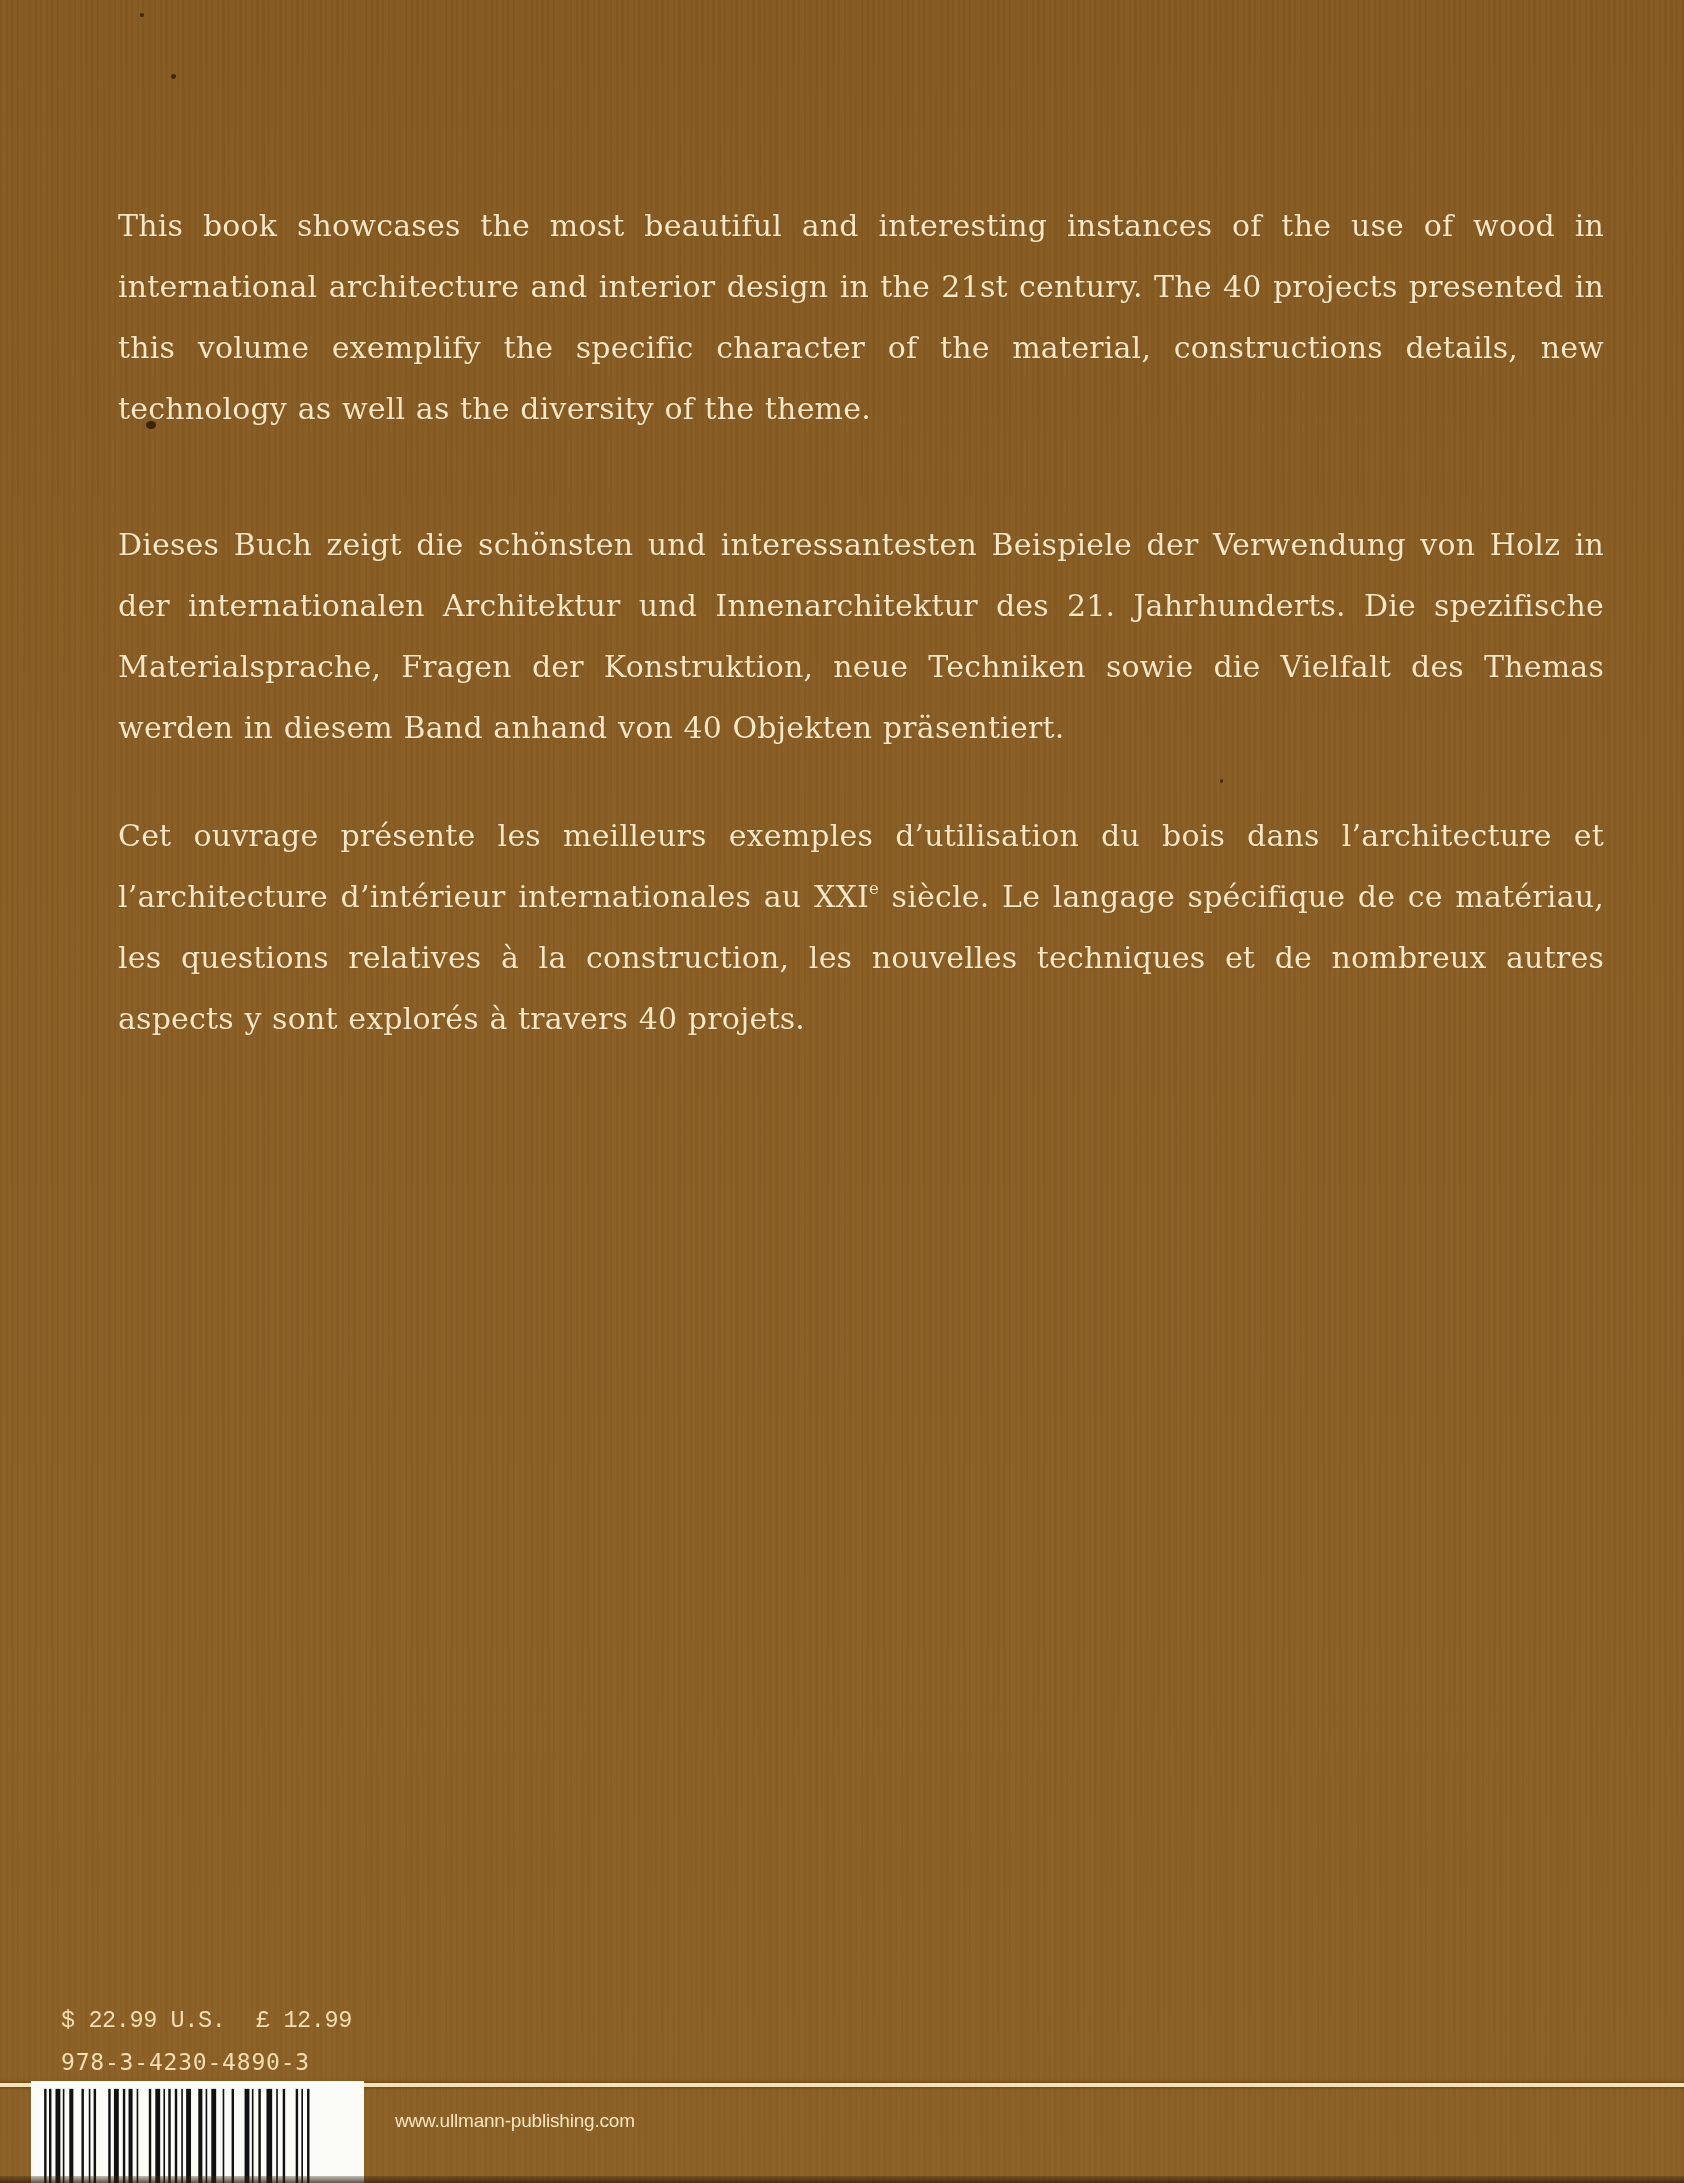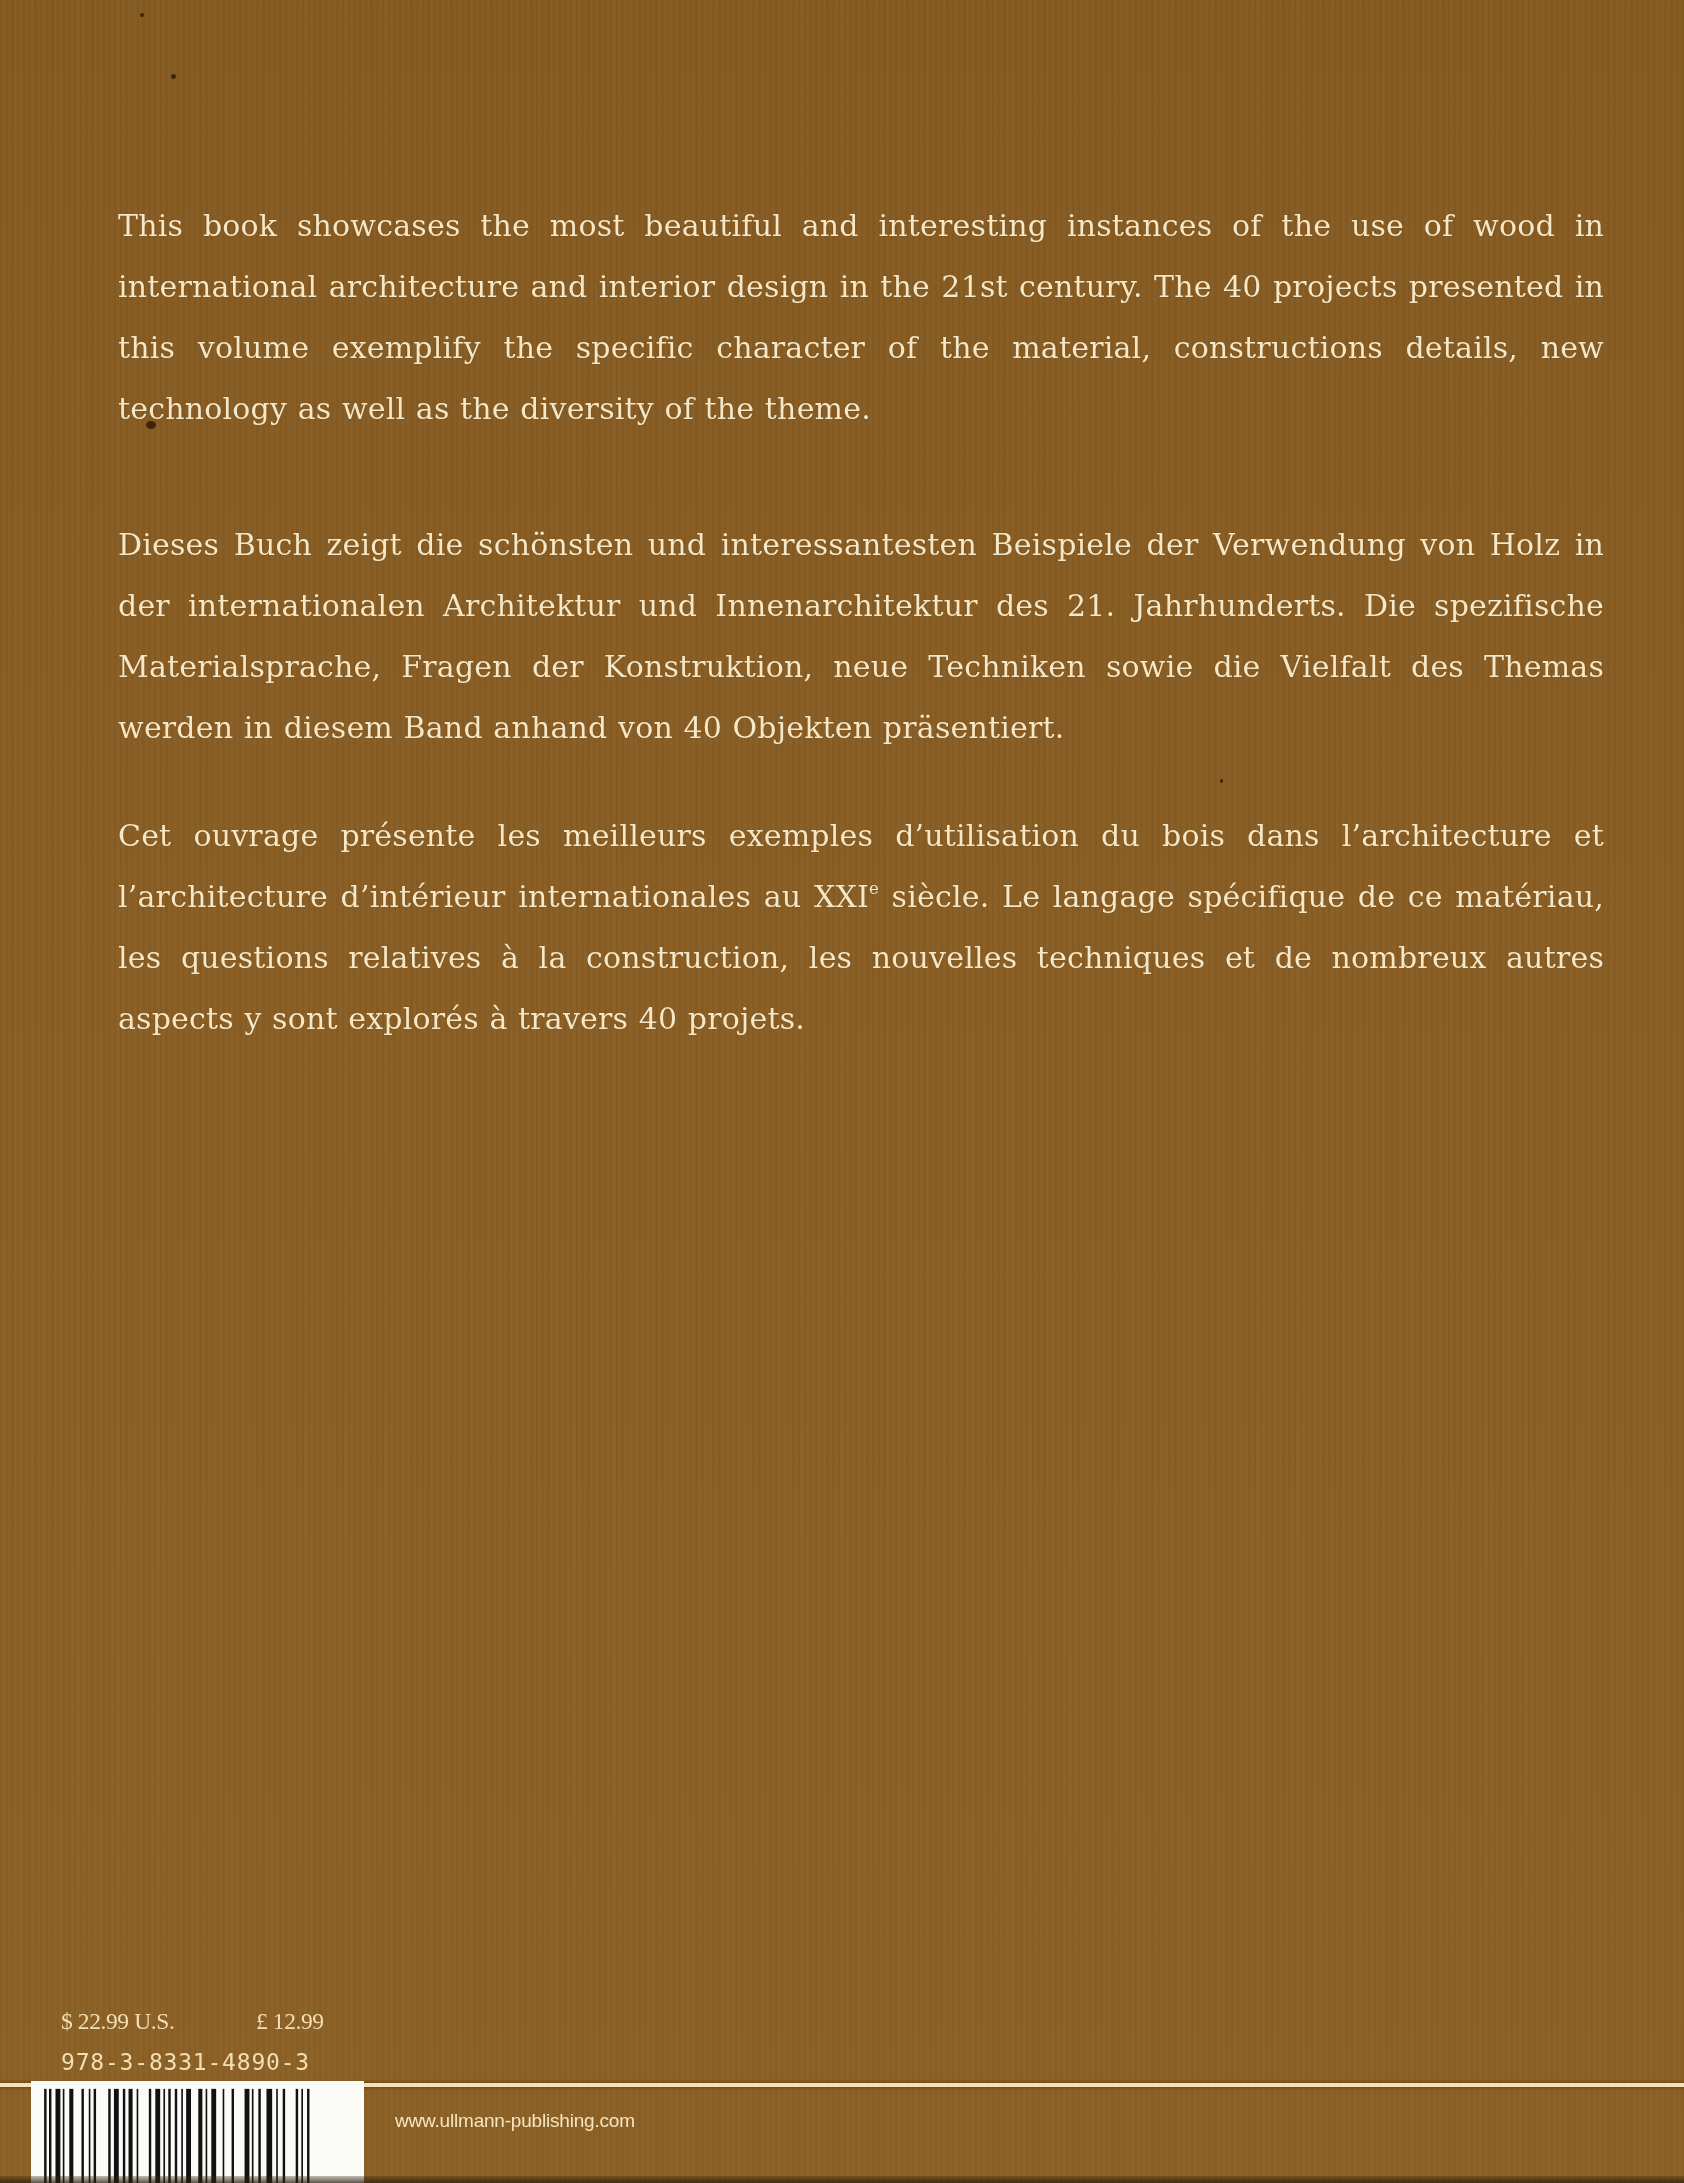--- a/index.html
+++ b/index.html
@@ -31,21 +31,21 @@
   }
   .blurb-en { top: 179px; }
   .blurb-de { top: 498px; }
   .blurb-fr { top: 789px; }
   .blurb sup { font-size: 0.55em; line-height: 0; vertical-align: 0.8em; }
 
   .prices {
     position: absolute;
     left: 61px;
     top: 2004px;
-    font-family: Liberation Serif, serif;
+    font-family: Liberation Mono, monospace;
     font-size: 23.5px;
     color: #f2dfb4;
     letter-spacing: -0.4px;
   }
   .prices .row { height: 34px; line-height: 34px; white-space: nowrap; }
   .prices .usd { display: inline-block; width: 195px; }
   .isbn {
     position: absolute;
     left: 61px;
     top: 2045px;
@@ -108,21 +108,21 @@
   <p class="blurb blurb-de">Dieses Buch zeigt die schönsten und interessantesten Beispiele der Verwendung von Holz in der internationalen Architektur und Innenarchitektur des 21. Jahrhunderts. Die spezifische Materialsprache, Fragen der Konstruktion, neue Techniken sowie die Vielfalt des Themas werden in diesem Band anhand von 40 Objekten präsentiert.</p>
 
   <p class="blurb blurb-fr"><span>Cet ouvrage présente les meilleurs exemples d’utilisation du bois dans l’architecture et l’architecture d’intérieur internationales au XXI</span><sup>e</sup><span> siècle. Le langage spécifique de ce matériau, les questions relatives à la construction, les nouvelles techniques et de nombreux autres aspects y sont explorés à travers 40 projets.</span></p>
 
   <div class="prices">
     <div class="row">
       <span class="usd">$ 22.99 U.S.</span><span>£ 12.99</span>
     </div>
   </div>
 
-  <div class="isbn">978-3-8331-4890-3</div>
+  <div class="isbn">978-3-4230-4890-3</div>
 
   <div class="rule"></div>
 
   <div class="barcode">
     <svg width="333" height="99" viewBox="0 0 410 122">
       <g fill="#111">
         <rect x="16" y="6" width="3" height="116"></rect>
         <rect x="22" y="6" width="3" height="116"></rect>
         <rect x="30" y="6" width="6" height="116"></rect>
         <rect x="39" y="6" width="2" height="116"></rect>

